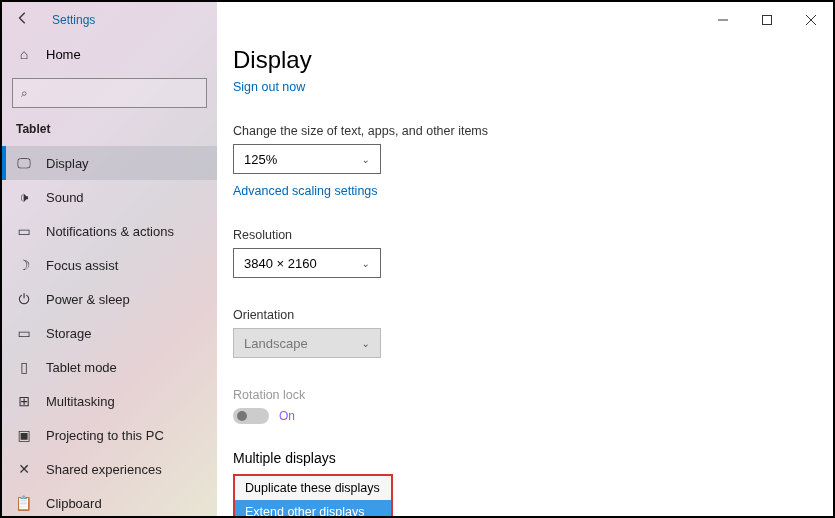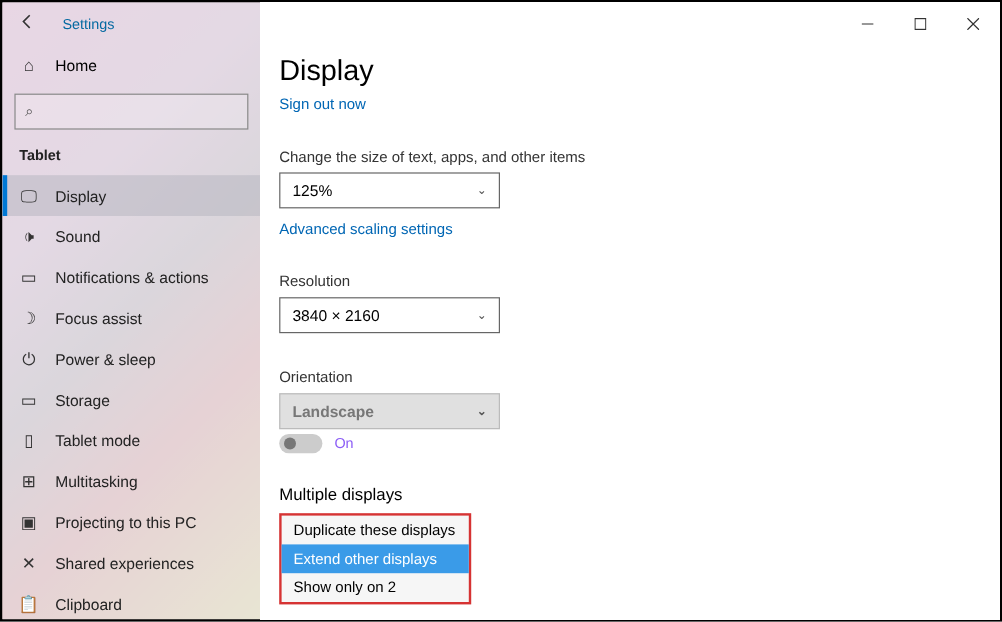--- a/index.html
+++ b/index.html
@@ -19,22 +19,22 @@
 .search-icon { font-size: 12px; color: #555; }
 .section-label { font-size: 12px; font-weight: 600; padding: 0 14px 10px 14px; color: #222; }
 .nav-item { display: flex; align-items: center; gap: 14px; padding: 9px 14px 9px 14px; font-size: 13px; color: #222; cursor: pointer; }
 .nav-item.active { background: rgba(180,180,190,0.5); border-left: 4px solid #0078d4; padding-left: 10px; }
 .nav-icon { width: 16px; height: 16px; display: inline-flex; align-items: center; justify-content: center; font-size: 14px; color: #333; }
 .content { position: absolute; left: 215px; top: 0; right: 0; bottom: 0; padding: 36px 20px 16px 16px; background: #fff; overflow: auto; }
 .page-title { font-size: 24px; font-weight: 400; margin-bottom: 6px; margin-top: 8px; }
 .link { color: #0066b4; font-size: 12.5px; cursor: pointer; }
 .field-label { font-size: 12.5px; color: #333; margin-top: 30px; margin-bottom: 6px; }
 .field-label.disabled { color: #999; }
-.select-box { width: 184px; height: 30px; border: 1px solid #666; display: flex; align-items: center; justify-content: space-between; padding: 0 10px; font-size: 13px; cursor: pointer; background: #fff; }
-.select-box.disabled { background: #e0e0e0; border-color: #bbb; color: #777; cursor: default; font-weight: bold; }
+.select-box { width: 148px; height: 30px; border: 1px solid #666; display: flex; align-items: center; justify-content: space-between; padding: 0 10px; font-size: 13px; cursor: pointer; background: #fff; }
+.select-box.disabled { background: #e0e0e0; border-color: #bbb; color: #777; cursor: default; }
 .chev { font-size: 10px; color: #555; }
 .toggle-row { display: flex; align-items: center; gap: 10px; margin-top: 4px; }
 .toggle { width: 36px; height: 16px; border-radius: 8px; background: #ccc; position: relative; }
 .toggle::after { content: ""; width: 10px; height: 10px; background: #777; border-radius: 50%; position: absolute; top: 3px; left: 4px; }
 .toggle-label { font-size: 12px; color: #8b5cf6; }
 .section-title { font-size: 14px; font-weight: 400; margin-top: 26px; margin-bottom: 8px; }
 .dropdown-open { width: 160px; border: 2px solid #d63333; background: #f6f6f6; }
 .dropdown-option { padding: 5px 10px; font-size: 12.5px; cursor: pointer; }
 .dropdown-option.selected { background: #3a9be8; color: #fff; }
 </style>
@@ -142,20 +142,21 @@
     <span>3840 × 2160</span>
     <span class="chev">⌄</span>
   </div>
 
   <div class="field-label">Orientation</div>
   <div class="select-box disabled">
     <span>Landscape</span>
     <span class="chev">⌄</span>
   </div>
 
+  <div class="field-label disabled">Rotation lock</div>
   <div class="toggle-row">
     <div class="toggle"></div>
     <span class="toggle-label">On</span>
   </div>
 
   <div class="section-title">Multiple displays</div>
   <div class="dropdown-open">
     <div class="dropdown-option">Duplicate these displays</div>
     <div class="dropdown-option selected">Extend other displays</div>
     <div class="dropdown-option">Show only on 2</div>

